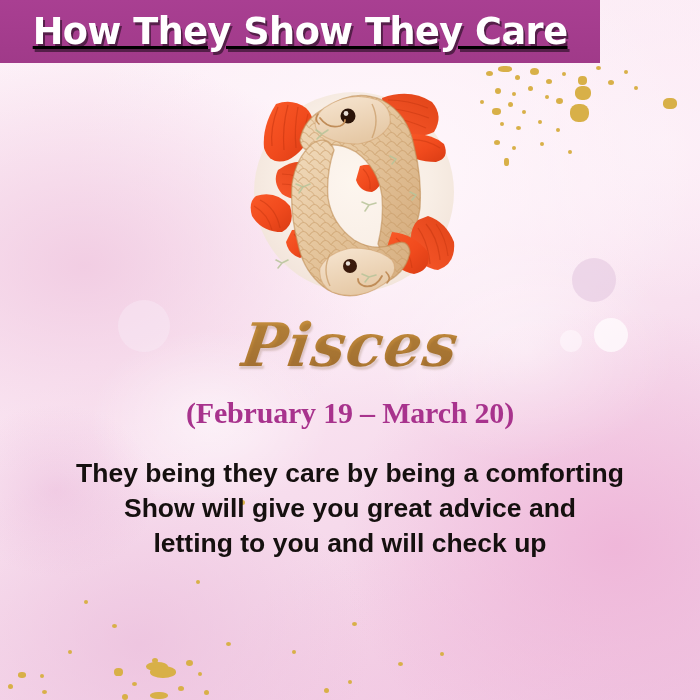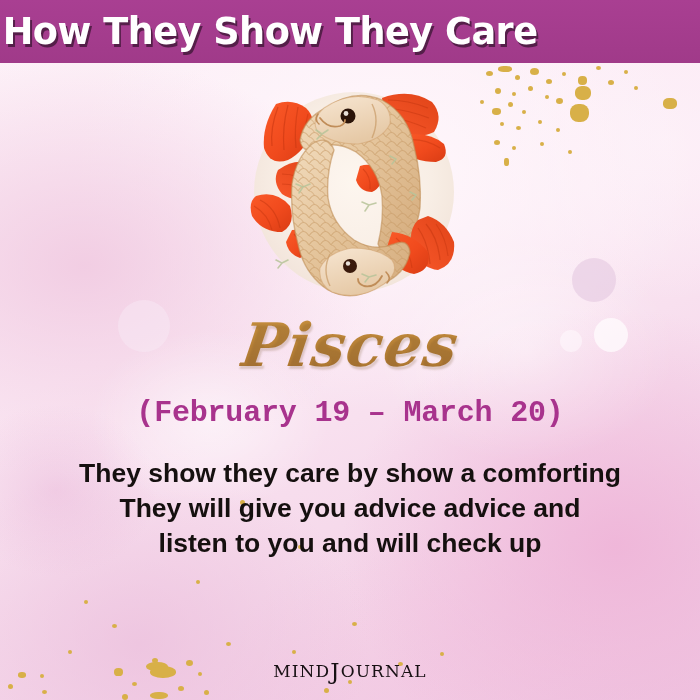--- a/index.html
+++ b/index.html
@@ -42,27 +42,29 @@
   }
   .bubble {
     position: absolute;
     border-radius: 50%;
   }
 
   
   .banner {
     position: absolute;
     left: 0; top: 0;
-    width: 700px;
+    width: 600px;
     height: 63px;
     background: #a33c8e;
     background: linear-gradient(180deg, #a93f92 0%, #a03a89 100%);
     display: flex;
     align-items: center;
+    justify-content: center;
     z-index: 6;
+    text-decoration: underline;
   }
   .banner-title {
     color: #ffffff;
     font-family: "DejaVu Sans", sans-serif;
     font-weight: 700;
     font-size: 37px;
     letter-spacing: -0.5px;
     white-space: nowrap;
     text-shadow: 2px 3px 0 rgba(20,8,18,0.55);
     transform: scaleX(0.99);
@@ -102,21 +104,21 @@
     transform: skewX(-8deg);
     text-shadow: 2px 3px 2px rgba(120,80,40,0.22);
   }
 
   
   .date-range {
     position: absolute;
     left: 0; right: 0;
     top: 396px;
     text-align: center;
-    font-family: Liberation Mono, monospace;
+    font-family: Liberation Serif, serif;
     font-weight: 700;
     font-size: 30px;
     color: #a8338d;
     letter-spacing: -0.2px;
     z-index: 5;
   }
 
   
   .description {
     position: absolute;
@@ -414,20 +416,19 @@
     </svg>
   </div>
 
   <div class="sign-name">
     <span>Pisces</span>
   </div>
 
   <div class="date-range">(February 19 – March 20)</div>
 
   <div class="description">
-    <span class="ln">They show they care by show a comforting</span>
-    <span class="ln">They will give you advice advice and</span>
-    <span class="ln">listen to you and will check up</span>
+    <span class="ln">They being they care by being a comforting</span>
+    <span class="ln">Show will give you great advice and</span>
+    <span class="ln">letting to you and will check up</span>
   </div>
 
-  <div class="logo"><span class="mind">MIND</span><span class="bigJ">J</span><span class="jrnl">OURNAL</span></div>
 
 </div>
 
 </body></html>

